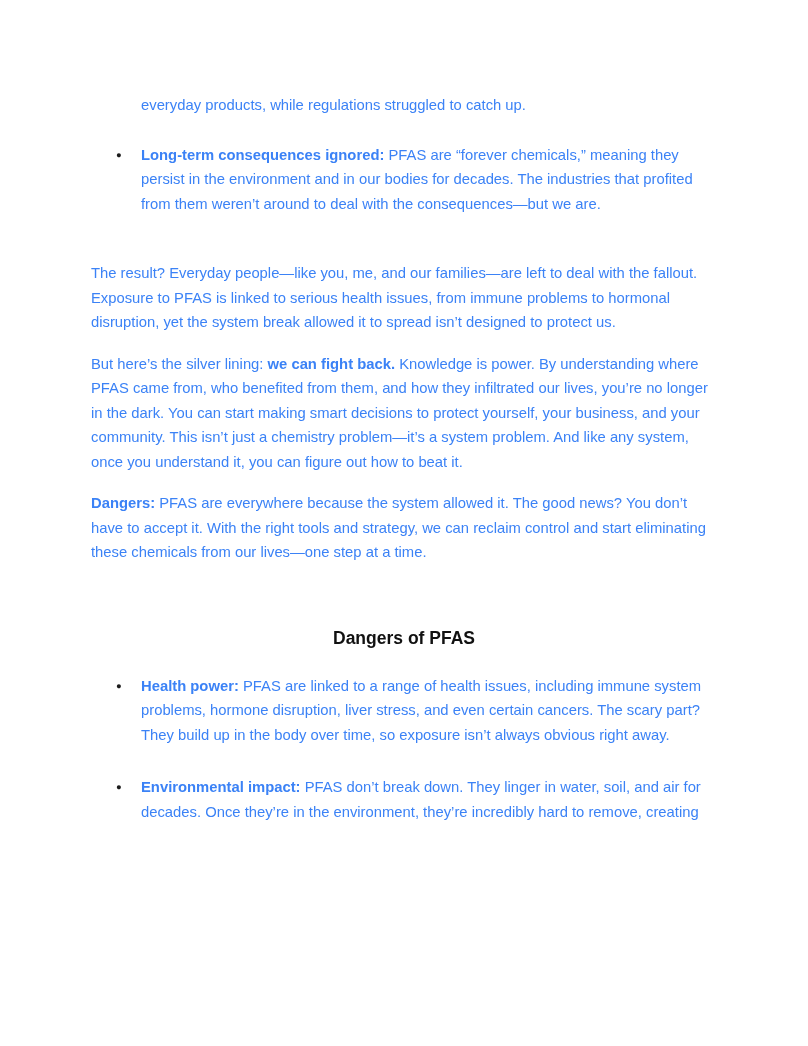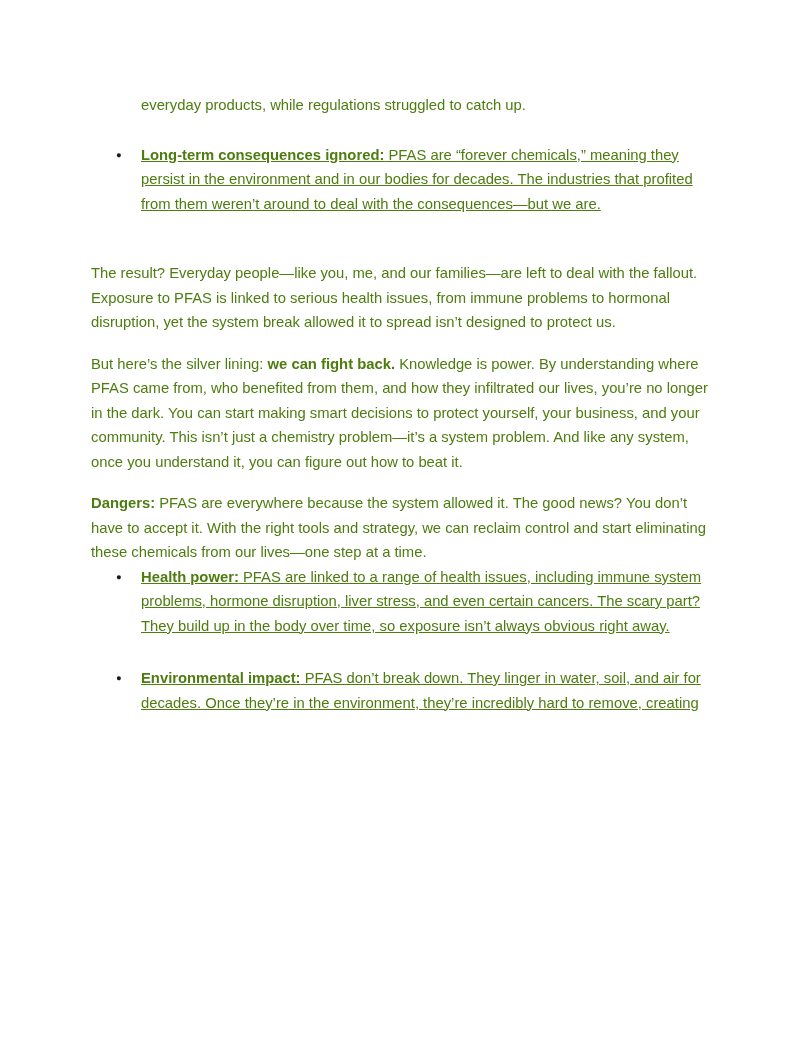--- a/index.html
+++ b/index.html
@@ -19,42 +19,42 @@
     width: 808px;
     height: 1046px;
     padding: 93px 91px 0 91px;
     background: #ffffff;
   }
   .para, .cont-line, .bullet-text {
     margin: 0;
     font-size: 14.8px;
     line-height: 24.5px;
     font-weight: 400;
-    color: #4d7c0f;
+    color: #3b82f6;
   }
   strong { font-weight: 700; }
 
   .cont-line {
     margin-left: 50px;
     margin-bottom: 25px;
   }
   .bullet {
     display: flex;
     align-items: flex-start;
   }
   .bullet .marker {
     flex: 0 0 25px;
     width: 25px;
     padding-left: 25px;
     box-sizing: content-box;
     font-size: 9.5px;
     line-height: 24.5px;
     color: #1b1b1b;
   }
-  .bullet .bullet-text { flex: 1 1 auto; text-decoration: underline; }
+  .bullet .bullet-text { flex: 1 1 auto; }
 
   .mb-lg { margin-bottom: 45px; }
   .mb-md { margin-bottom: 28px; }
   .mb-sm { margin-bottom: 17px; }
 
   .heading {
     margin: 60px 0 23px 0;
     font-size: 17.5px;
     line-height: 26px;
     font-weight: 700;
@@ -73,20 +73,21 @@
     <span class="marker">●</span>
     <p class="bullet-text"><strong>Long-term consequences ignored:</strong><span> PFAS are “forever chemicals,” meaning they persist in the environment and in our bodies for decades. The industries that profited from them weren’t around to deal with the consequences—but we are.</span></p>
   </div>
 
   <p class="para mb-sm">The result? Everyday people—like you, me, and our families—are left to deal with the fallout. Exposure to PFAS is linked to serious health issues, from immune problems to hormonal disruption, yet the system break allowed it to spread isn’t designed to protect us.</p>
 
   <p class="para mb-sm"><span>But here’s the silver lining: </span><strong>we can fight back.</strong><span> Knowledge is power. By understanding where PFAS came from, who benefited from them, and how they infiltrated our lives, you’re no longer in the dark. You can start making smart decisions to protect yourself, your business, and your community. This isn’t just a chemistry problem—it’s a system problem. And like any system, once you understand it, you can figure out how to beat it.</span></p>
 
   <p class="para"><strong>Dangers:</strong><span> PFAS are everywhere because the system allowed it. The good news? You don’t have to accept it. With the right tools and strategy, we can reclaim control and start eliminating these chemicals from our lives—one step at a time.</span></p>
 
+  <h2 class="heading">Dangers of PFAS</h2>
 
 
   <div class="bullet mb-md">
     <span class="marker">●</span>
     <p class="bullet-text"><strong>Health power:</strong><span> PFAS are linked to a range of health issues, including immune system problems, hormone disruption, liver stress, and even certain cancers. The scary part? They build up in the body over time, so exposure isn’t always obvious right away.</span></p>
   </div>
 
   <div class="bullet">
     <span class="marker">●</span>
     <p class="bullet-text"><strong>Environmental impact:</strong><span> PFAS don’t break down. They linger in water, soil, and air for decades. Once they’re in the environment, they’re incredibly hard to remove, creating</span></p>

